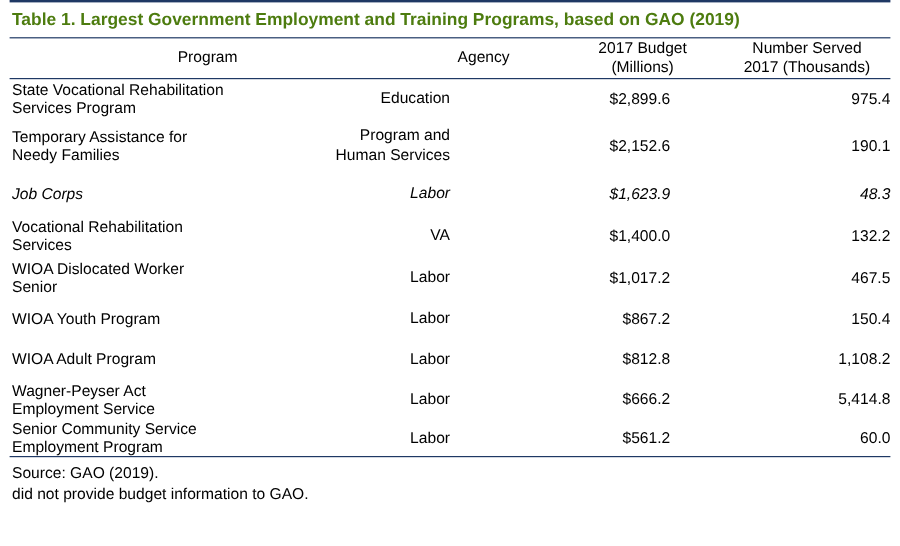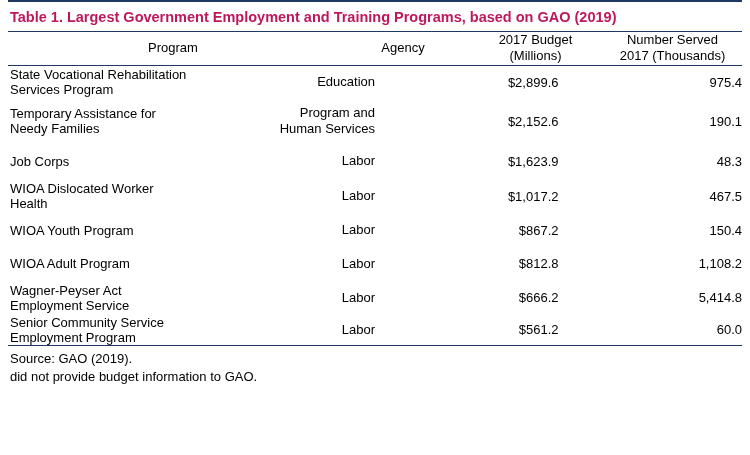--- a/index.html
+++ b/index.html
@@ -27,21 +27,21 @@
     margin: 0;
   }
   .rule-thin {
     border: 0;
     border-top: 1px solid #1f3864;
     margin: 0;
   }
   .title {
     font-size: 14.5px;
     font-weight: bold;
-    color: #be185d;
+    color: #4d7c0f;
     padding: 6px 2px 5px 2px;
     line-height: 1.25;
   }
   table.data {
     width: 100%;
     border-collapse: collapse;
     table-layout: fixed;
   }
   table.data th,
   table.data td {
@@ -77,21 +77,21 @@
     text-align: right;
     padding-left: 6px;
     line-height: 1.22;
   }
   tbody td.budget,
   tbody td.served {
     text-align: right;
   }
   tbody tr.r-1 td { height: 33px; }
   tbody tr.r-2 td { height: 45px; }
-  tbody tr.r-3 td { height: 35px; }
+  tbody tr.r-3 td { height: 35px; font-style: italic; }
   tbody tr.r-4 td { height: 35px; }
   tbody tr.r-5 td { height: 35px; }
   tbody tr.r-6 td { height: 33px; }
   tbody tr.r-7 td { height: 34px; }
   tbody tr.r-8 td { height: 34px; }
   tbody tr.r-9 td { height: 28px; }
 
   .notes {
     padding: 4px 2px 0 2px;
     font-size: 13px;
@@ -148,22 +148,28 @@
         </td>
         <td class="budget">$2,152.6</td>
         <td class="served">190.1</td>
       </tr>
       <tr class="r-3">
         <td class="program">Job Corps</td>
         <td class="agency">Labor</td>
         <td class="budget">$1,623.9</td>
         <td class="served">48.3</td>
       </tr>
+      <tr class="r-4">
+        <td class="program">Vocational Rehabilitation Services</td>
+        <td class="agency">VA</td>
+        <td class="budget">$1,400.0</td>
+        <td class="served">132.2</td>
+      </tr>
       <tr class="r-5">
-        <td class="program">WIOA Dislocated Worker Health</td>
+        <td class="program">WIOA Dislocated Worker Senior</td>
         <td class="agency">Labor</td>
         <td class="budget">$1,017.2</td>
         <td class="served">467.5</td>
       </tr>
       <tr class="r-6">
         <td class="program">WIOA Youth Program</td>
         <td class="agency">Labor</td>
         <td class="budget">$867.2</td>
         <td class="served">150.4</td>
       </tr>

